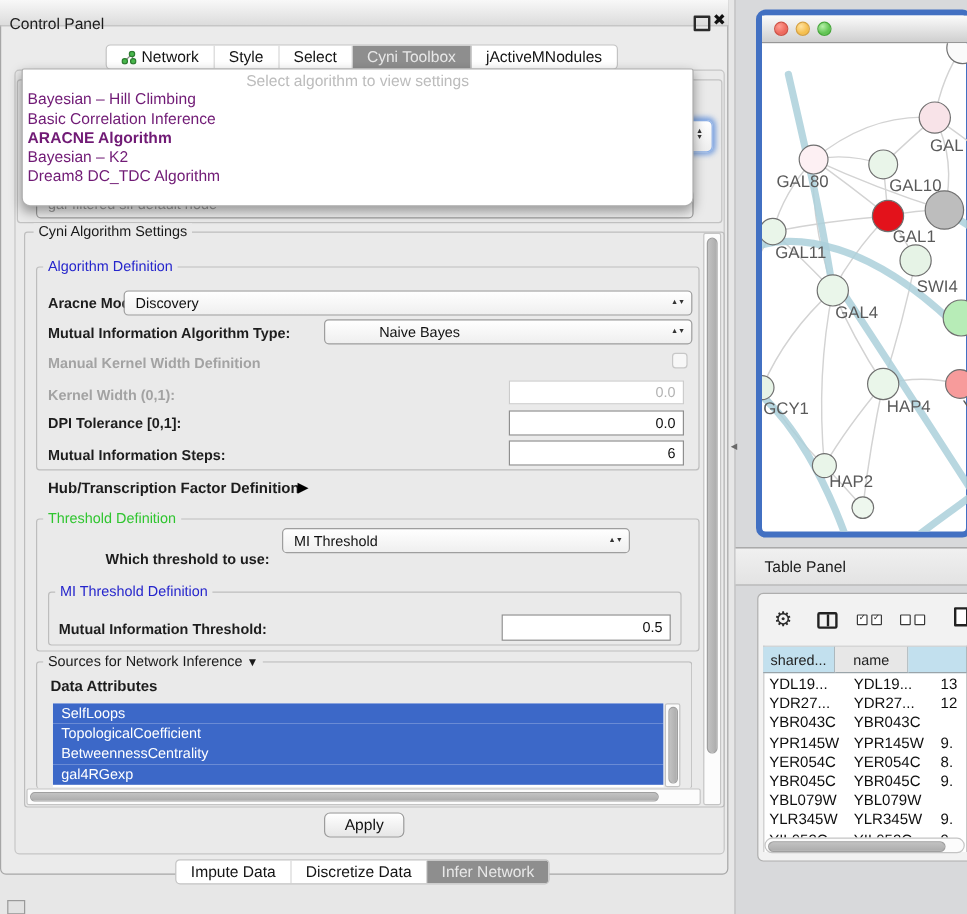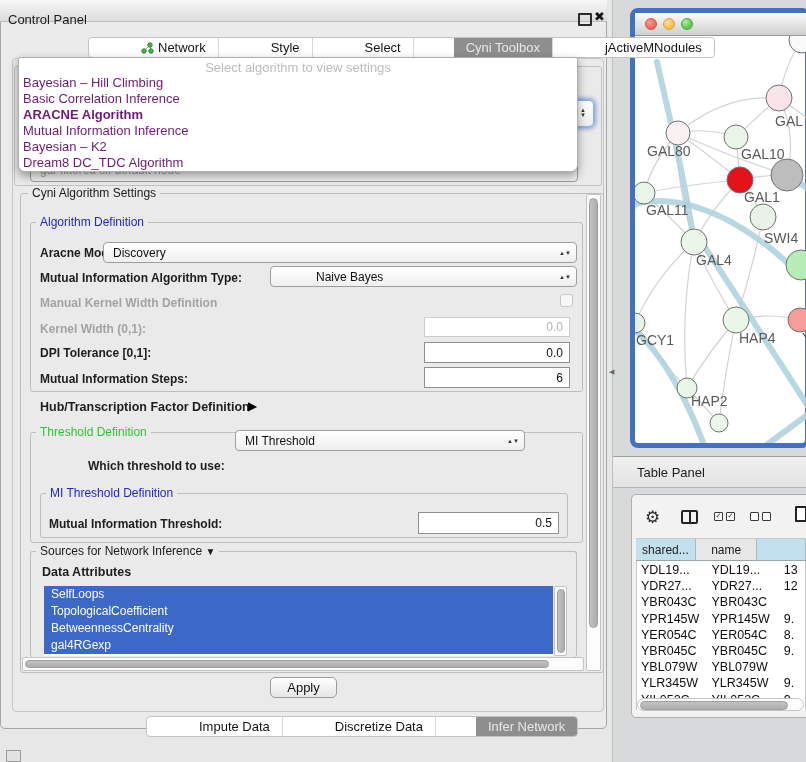--- a/index.html
+++ b/index.html
@@ -10,21 +10,21 @@
   .cp-window{left:0;top:8;width:607px;height:729px;background:#ebebeb;border:1px solid #a6a6a6;
              border-radius:0 0 5px 5px;box-sizing:border-box;}
   .cp-titlebar{left:0;top:8;width:607px;height:22px;background:linear-gradient(#f8f8f8,#dcdcdc);
                border-bottom:1px solid #bdbdbd;box-sizing:border-box;}
   .cp-title{left:8px;top:12px;font-size:13px;color:#1c1c1c;}
   .float-icon{left:578px;top:13px;width:10px;height:9px;border:2px solid #2b2b2b;border-radius:1px;}
   .close-icon{left:594px;top:9px;font-size:13px;font-weight:bold;color:#111;}
   
   .tabbar{display:flex;background:#fff;border:1px solid #c3c3c3;border-radius:4px;height:21px;
           box-sizing:border-box;overflow:hidden;font-size:13px;}
-  .tab{display:flex;align-items:center;gap:4px;padding:0 12px;border-right:1px solid #d8d8d8;color:#141414;white-space:nowrap;margin-left:40px;}
+  .tab{display:flex;align-items:center;gap:4px;padding:0 12px;border-right:1px solid #d8d8d8;color:#141414;white-space:nowrap;}
   .tab:last-child{border-right:none;}
   .tab.selected{background:#8e8e8e;color:#e8e8e8;}
   
   .content-panel{left:12px;top:58px;width:592px;height:654px;background:#eaeaea;
                  border:1px solid #c6c6c6;border-radius:4px;box-sizing:border-box;}
   
   .hidden-panel{left:14px;top:66px;width:588px;height:120px;border:1px solid #c2c2c2;border-radius:3px;box-sizing:border-box;}
   .combo{background:linear-gradient(#ffffff,#efefef);border:1px solid #9e9e9e;border-radius:4px;
          box-sizing:border-box;display:flex;align-items:center;font-size:12px;color:#111;
          padding:0 18px 0 9px;}
@@ -288,21 +288,20 @@
     <span>gal-filtered sif default node</span>
     <span class="arrows">▲▼</span>
   </div>
 
   <div class="abs dropdown">
     <div class="dd-head">Select algorithm to view settings</div>
     <div id="dd-items">
         <div class="dd-item">Bayesian – Hill Climbing</div>
         <div class="dd-item">Basic Correlation Inference</div>
         <div class="dd-item bold">ARACNE Algorithm</div>
-        <div class="dd-item">Mutual Information Inference</div>
         <div class="dd-item">Bayesian – K2</div>
         <div class="dd-item">Dream8 DC_TDC Algorithm</div>
       </div>
   </div>
 
   <div class="abs fieldset" style="left:20px;top:193px;width:584px;height:480px;"></div>
   <div class="abs legend" style="left:28px;top:186px;color:#1a1a1a;">Cyni Algorithm Settings</div>
 
   <div class="abs fieldset" style="left:30px;top:222px;width:553px;height:170px;"></div>
   <div class="abs legend" style="left:36px;top:215px;color:#2525cc;">Algorithm Definition</div>
@@ -331,21 +330,21 @@
   <div class="abs flabel" style="left:40px;top:372px;">Mutual Information Steps:</div>
   <div class="abs tfield" style="left:424px;top:367px;width:146px;height:21px;">6</div>
 
   <div class="abs flabel" style="left:40px;top:400px;font-size:12.5px;">Hub/Transcription Factor Definition</div>
   <div class="abs arrow-right" style="left:248px;top:399px;">▶</div>
 
   <div class="abs fieldset" style="left:30px;top:432px;width:553px;height:111px;"></div>
   <div class="abs legend" style="left:36px;top:425px;color:#2fc52f;">Threshold Definition</div>
 
   <div class="abs flabel" style="left:88px;top:459px;">Which threshold to use:</div>
-  <div class="abs combo" style="left:235px;top:430px;width:290px;height:21px;">
+  <div class="abs combo" style="left:235px;top:440px;width:290px;height:21px;">
     <span>MI Threshold</span>
     <span class="arrows">▲▼</span>
   </div>
 
   <div class="abs fieldset" style="left:40px;top:493px;width:528px;height:45px;"></div>
   <div class="abs legend" style="left:46px;top:486px;color:#2525cc;">MI Threshold Definition</div>
 
   <div class="abs flabel" style="left:49px;top:517px;">Mutual Information Threshold:</div>
   <div class="abs tfield" style="left:418px;top:512px;width:141px;height:22px;">0.5</div>
 

